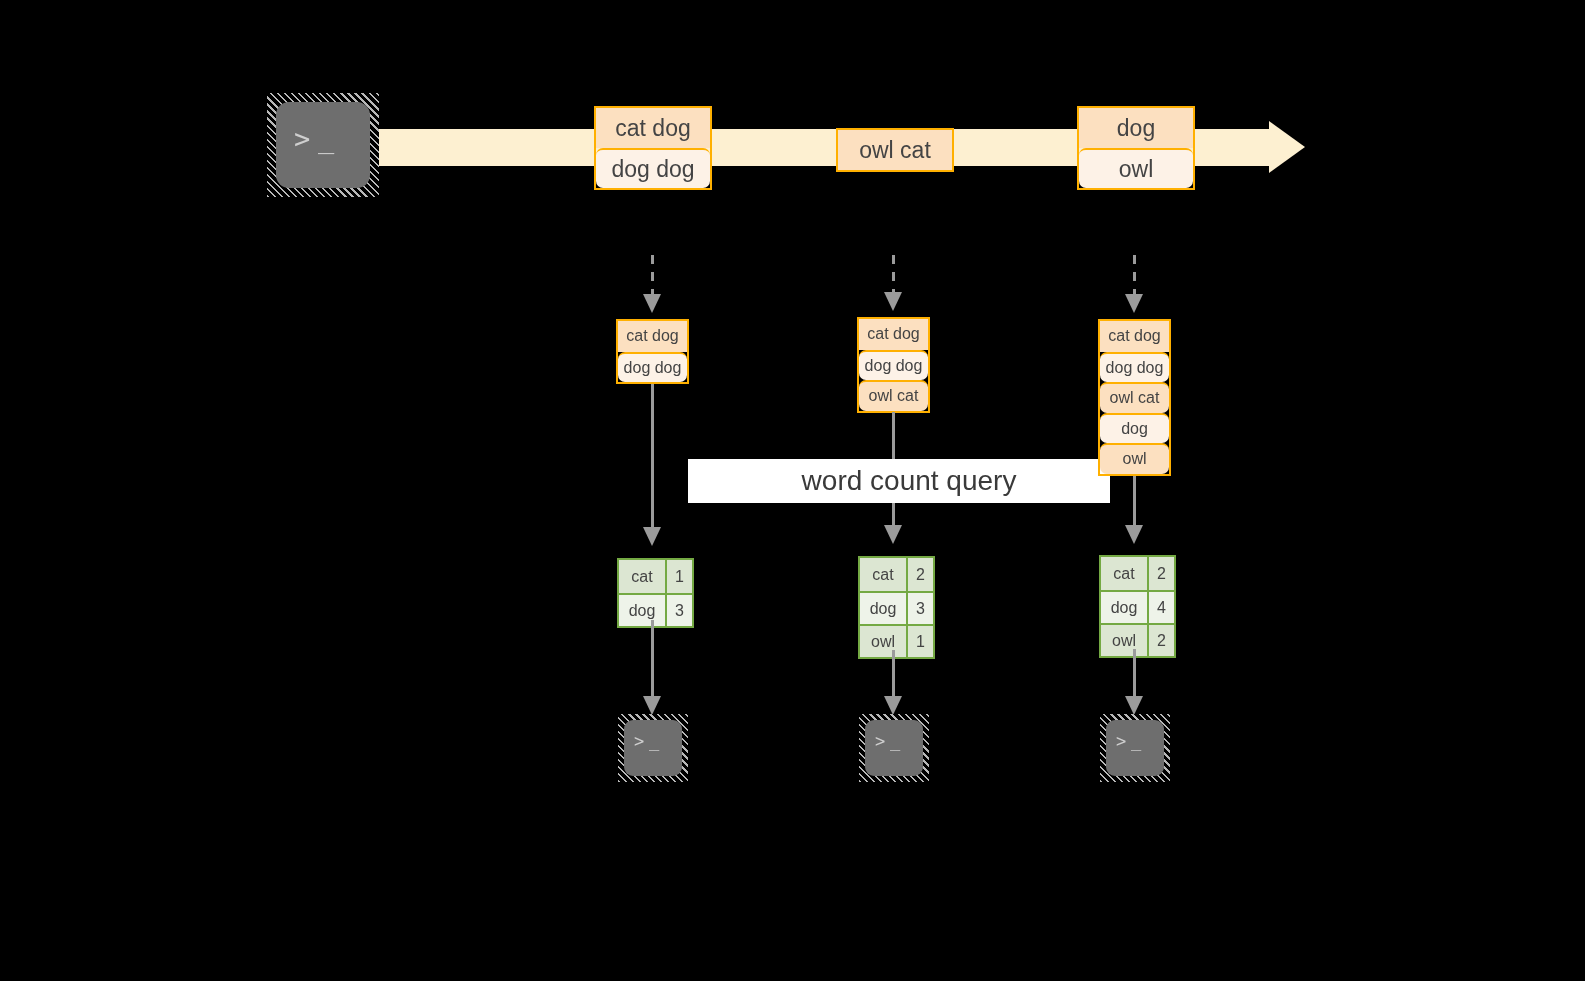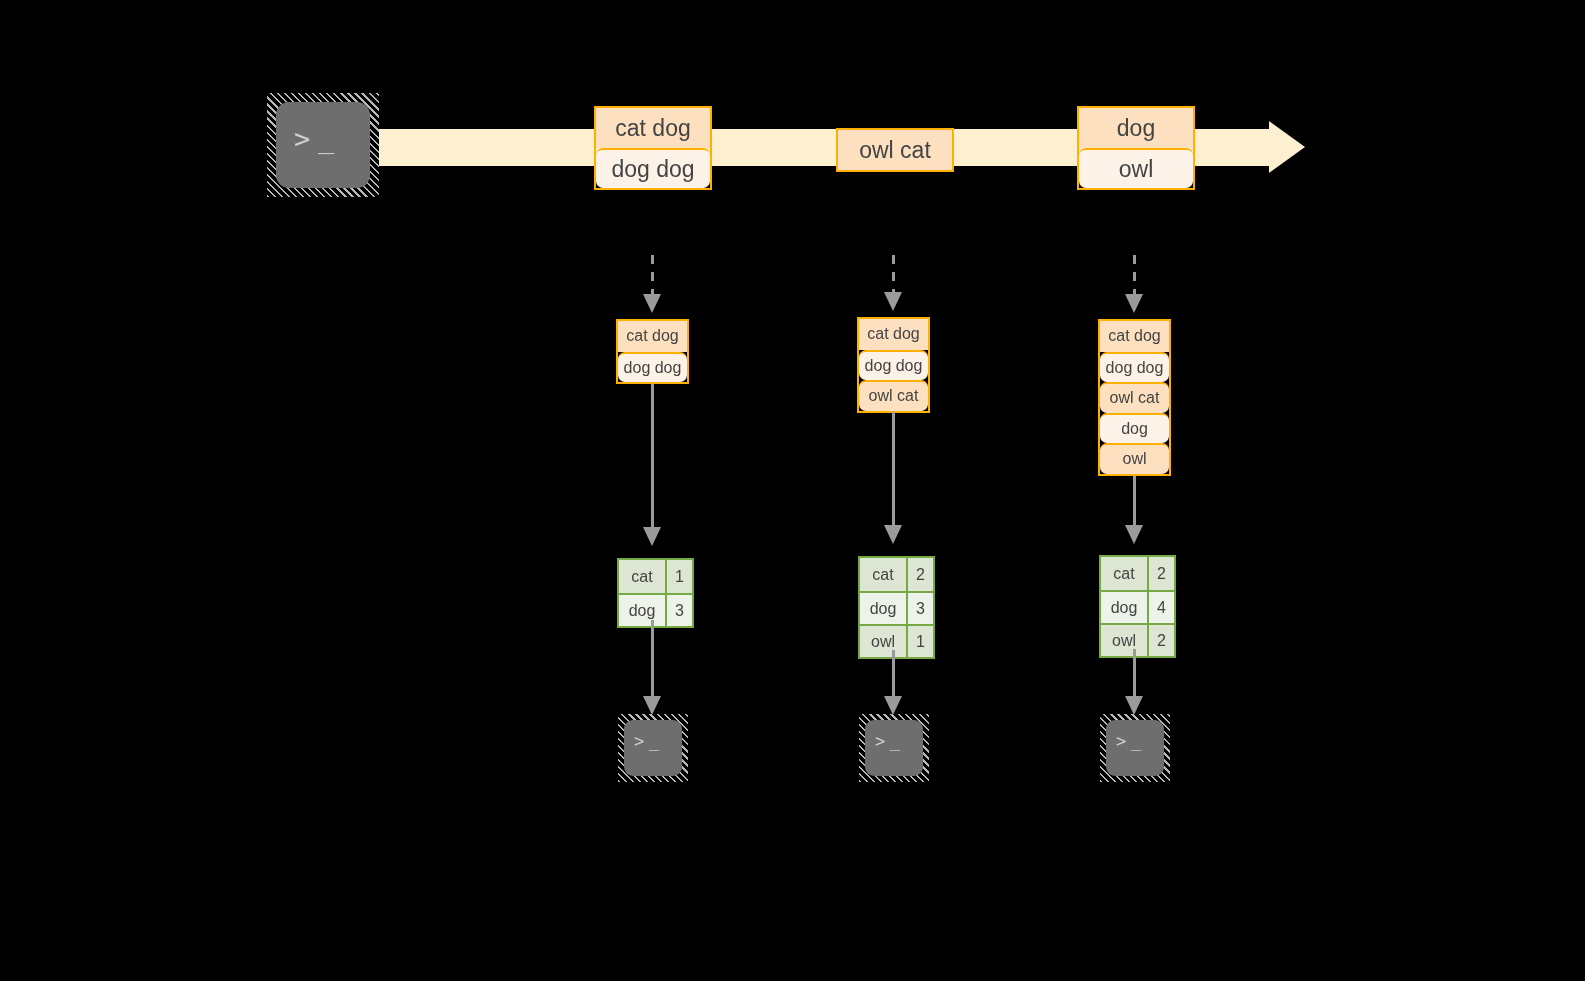--- a/index.html
+++ b/index.html
@@ -237,20 +237,23 @@
   <div class="gline" style="left:892px; top:650px; height:48px;"></div>
   <div class="ghead" style="left:884px; top:696px;"></div>
 
   <div class="term" style="left:859px; top:714px; width:70px; height:68px;">
     <div class="hatch"></div>
     <div class="body" style="left:6px; top:6px; right:6px; bottom:6px; border-radius:9px;"></div>
     <div class="glyph" style="left:16px; top:19px; font-size:17px;">&gt;</div>
     <div class="glyph" style="left:31px; top:19px; font-size:17px;">_</div>
   </div>
 
+  <div class="banner" style="left:688px; top:459px; width:422px; height:44px;">
+    <span class="label">word count query</span>
+  </div>
 
   <div class="gdash" style="left:1133px; top:255px; height:41px;"></div>
   <div class="ghead" style="left:1125px; top:294px;"></div>
 
   <div class="obox mid" style="left:1098px; top:319px; width:73px;">
     <div class="cell dark">cat dog</div>
     <div class="cell light">dog dog</div>
     <div class="cell dark">owl cat</div>
     <div class="cell light">dog</div>
     <div class="cell dark">owl</div>

